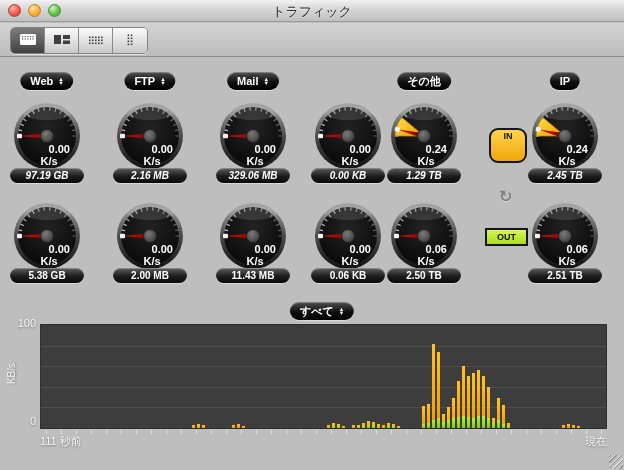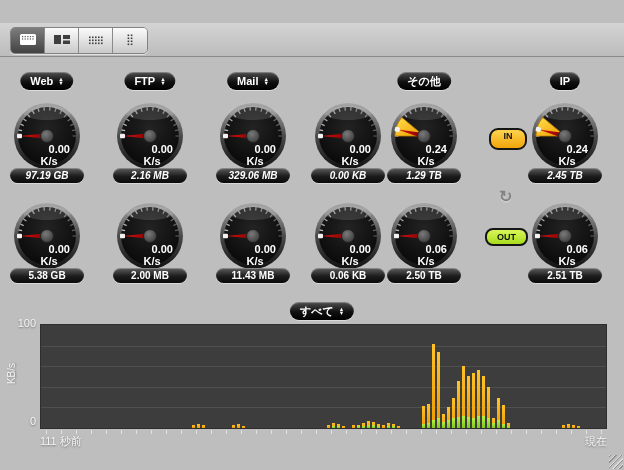--- a/index.html
+++ b/index.html
@@ -38,24 +38,24 @@
   .gauge { position:absolute; left:4px; width:68px; height:68px; }
   .gauge-in  { top:30px; }
   .gauge-out { top:130px; }
   .total-pill { position:absolute; left:1px; width:74px; height:15px; border-radius:8px;
     background:linear-gradient(#5e5e5e,#1c1c1c 55%,#0a0a0a); color:#fff; font-size:10px; font-weight:bold;
     text-align:center; line-height:15px; box-shadow:inset 0 1px 1px rgba(255,255,255,.3), 0 1px 0 rgba(255,255,255,.4); }
   .total-in  { top:96px;font-style:italic; }
   .total-out { top:196px; }
 
   
-  #in-badge { position:absolute; left:489px; top:128px; width:38px; height:22px; border-radius:9px;
+  #in-badge { position:absolute; left:489px; top:128px; width:38px; height:35px; border-radius:9px;
     background:linear-gradient(#ffd34e,#f0a60a); border:2px solid #151515; color:#111;
     font-size:9px; font-weight:bold; text-align:center; line-height:13px; }
-  #out-badge { position:absolute; left:485px; top:228px; width:43px; height:18px; border-radius:8px;
+  #out-badge { position:absolute; left:485px; top:228px; width:43px; height:18px; border-radius:0;
     background:linear-gradient(#d9f659,#a8db1d); border:2px solid #151515; color:#111;
     font-size:9px; font-weight:bold; text-align:center; line-height:14px; }
   #refresh-btn { position:absolute; left:499px; top:187px; font-size:16px; color:#848484;
     font-weight:bold; text-shadow:0 1px 0 rgba(255,255,255,.5); cursor:default; }
 
   
   #chart-selector { position:absolute; top:302px; left:322px; transform:translateX(-50%); }
 
   
   #chart-plot { position:absolute; left:40px; top:324px; width:567px; height:105px;
@@ -103,20 +103,26 @@
     </linearGradient>
     <radialGradient id="gHub" cx="0.4" cy="0.35" r="0.8">
       <stop offset="0" stop-color="#7a7a7a"></stop>
         <stop offset="1" stop-color="#333"></stop>
     </radialGradient>
   </defs>
 </svg>
 
 <div id="window">
 
+  <div id="titlebar">
+    <div class="tl-btn tl-close"></div>
+    <div class="tl-btn tl-min"></div>
+    <div class="tl-btn tl-zoom"></div>
+    <div id="window-title">トラフィック</div>
+  </div>
 
   <div id="toolbar">
     <div id="view-segments">
       <div class="segment selected">
         <span>
           <svg width="18" height="13" viewBox="0 0 18 13">
               <rect x="1" y="1" width="16" height="11" rx="1.5" fill="#fff"></rect>
             <g fill="#555">
                 <rect x="3" y="3" width="1.2" height="1.2"></rect>
                 <rect x="5.6" y="3" width="1.2" height="1.2"></rect>

